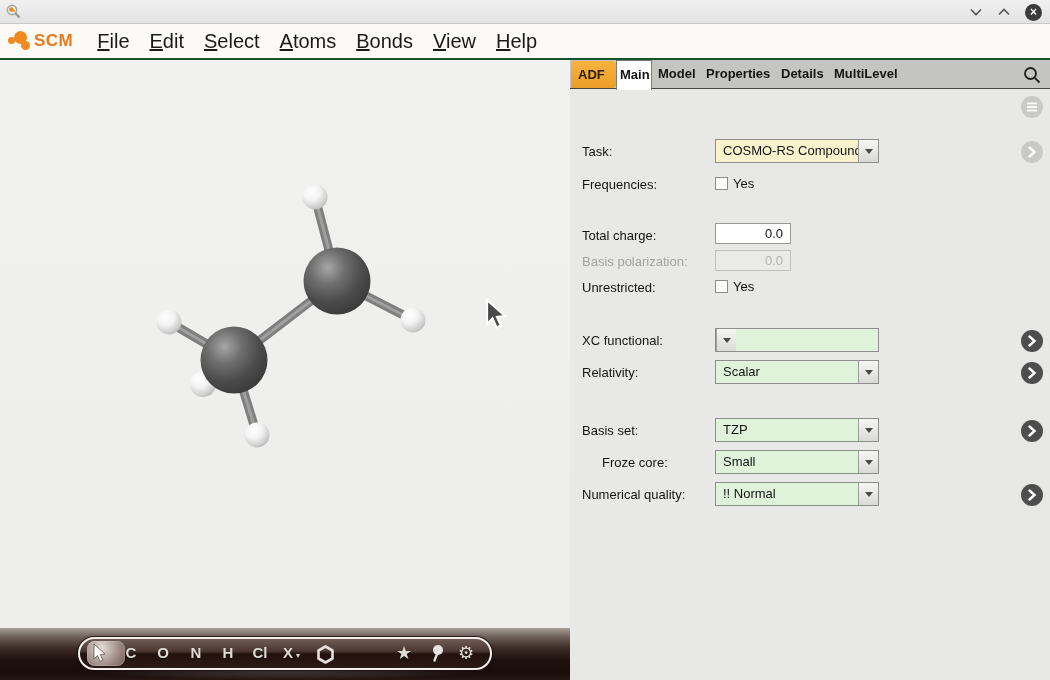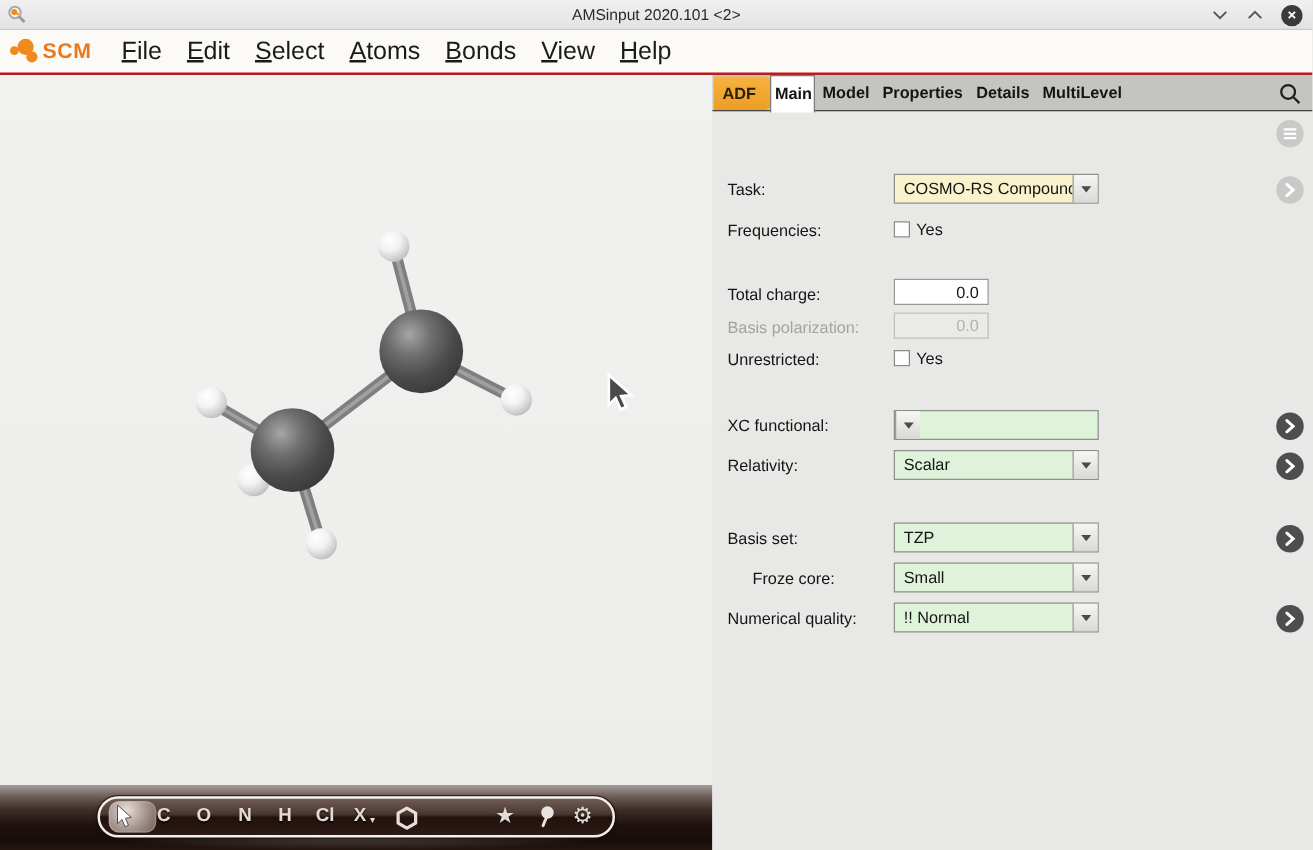--- a/index.html
+++ b/index.html
@@ -13,21 +13,21 @@
     display:flex; align-items:center; }
   .app-icon { position:absolute; left:5px; top:3px; width:18px; height:18px; }
   .win-title { position:absolute; left:0; right:0; text-align:center; font-size:12.5px; color:#2a2a2a; }
   .win-controls { position:absolute; right:8px; top:0; height:24px; display:flex; align-items:center; gap:14px; }
   .wc-chev { width:14px; height:14px; display:flex; align-items:center; justify-content:center; }
   .wc-close { width:17px; height:17px; border-radius:50%; background:#3b3b3b; color:#fff;
     display:flex; align-items:center; justify-content:center; font-size:12px; font-weight:bold; line-height:1; }
 
   
   .menubar { position:absolute; top:24px; left:0; right:0; height:36px; background:#fbfaf7;
-    border-bottom:2px solid #b91c1c; display:flex; align-items:center; }
+    border-bottom:2px solid #14532d; display:flex; align-items:center; }
   .logo { display:flex; align-items:center; margin:0 14px 0 8px; }
   .logo-dots { position:relative; width:26px; height:24px; }
   .logo-dots i { position:absolute; border-radius:50%; background:#f08a1e; }
   .logo-text { font-size:17px; font-weight:bold; color:#e8791c; letter-spacing:.5px; }
   .menu-item { font-size:20px; color:#1a1a1a; padding:4px 10px; cursor:default; }
   .menu-item u { text-decoration:underline; }
 
   
   .viewer { position:absolute; top:60px; left:0; width:570px; height:620px;
     background:linear-gradient(#f1f1f0, #ededec 88%); overflow:hidden; }
@@ -89,21 +89,20 @@
 
 <div class="window">
 
   <div class="titlebar">
     <svg class="app-icon" viewBox="0 0 18 18">
       <circle cx="7" cy="7" r="4.6" fill="#f7f7f7" stroke="#a8a8a8" stroke-width="1.6"></circle>
       <circle cx="6.4" cy="6.6" r="2.4" fill="#f08a1e"></circle>
       <circle cx="9" cy="8" r="1.2" fill="#f0a232"></circle>
       <line x1="10.4" y1="10.4" x2="14.6" y2="14.6" stroke="#9a9a9a" stroke-width="2.2"></line>
     </svg>
-    <div class="win-title">AMSinput 2020.101 &lt;2&gt;</div>
     <div class="win-controls">
       <div class="wc-chev">
         <svg width="12" height="8" viewBox="0 0 12 8">
             <polyline points="1,1.5 6,6.5 11,1.5" fill="none" stroke="#555" stroke-width="1.6"></polyline>
           </svg>
       </div>
       <div class="wc-chev">
         <svg width="12" height="8" viewBox="0 0 12 8">
             <polyline points="1,6.5 6,1.5 11,6.5" fill="none" stroke="#555" stroke-width="1.6"></polyline>
           </svg>

